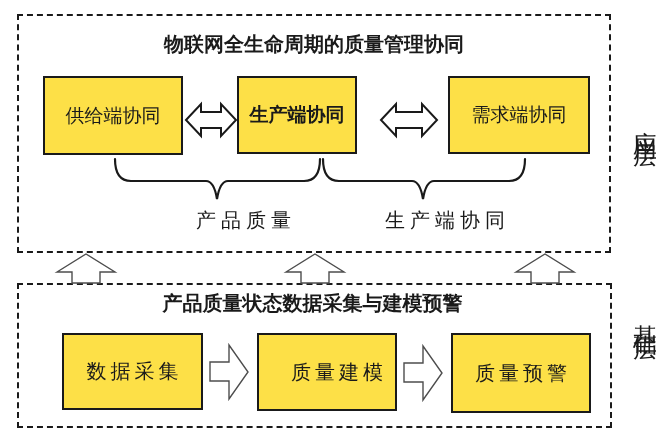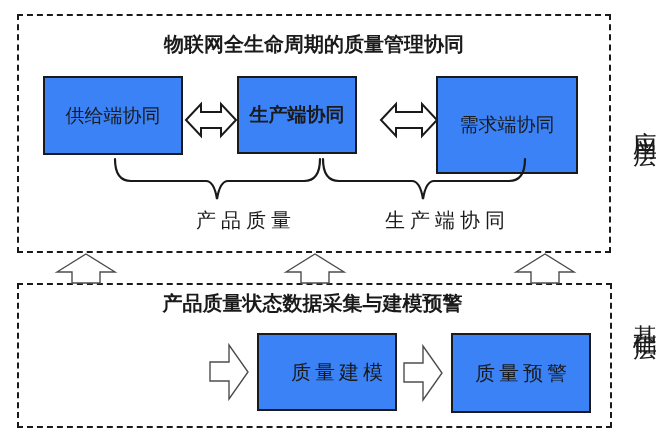--- a/index.html
+++ b/index.html
@@ -36,32 +36,32 @@
     font-size: 20px;
     line-height: 26px;
     white-space: nowrap;
   }
   .title-app  { left: 17px; top: 31px;  width: 594px; }
   .title-base { left: 15px; top: 290px; width: 595px; }
   .node {
     position: absolute;
     border: 2px solid #1a1a1a;
     box-sizing: border-box;
-    background: #3b82f6;
+    background: #fde047;
     display: flex;
     align-items: center;
     justify-content: center;
     font-size: 20px;
     white-space: nowrap;
   }
   .node-top { letter-spacing: 0px; font-size: 19px; }
   .node-bot { letter-spacing: 4px; text-indent: 4px; }
   .n-supply     { left: 43px;  top: 76px;  width: 140px; height: 79px; }
   .n-production { left: 237px; top: 76px;  width: 120px; height: 78px; font-weight: bold; }
-  .n-demand     { left: 436px; top: 76px;  width: 142px; height: 98px; }
+  .n-demand     { left: 448px; top: 76px;  width: 142px; height: 78px; }
   .n-collect    { left: 62px;  top: 333px; width: 141px; height: 77px; }
   .n-model      { left: 257px; top: 333px; width: 140px; height: 78px; padding-left: 20px; }
   .n-warn       { left: 451px; top: 333px; width: 140px; height: 80px; }
   .brace-label {
     position: absolute;
     top: 207px;
     width: 140px;
     text-align: right;
     font-size: 20px;
     letter-spacing: 5px;
@@ -108,20 +108,23 @@
   <div class="node node-top n-production">
     <span>生产端协同</span>
   </div>
   <div class="node node-top n-demand">
     <span>需求端协同</span>
   </div>
 
   <div class="brace-label bl-product">产品质量</div>
   <div class="brace-label bl-service">生产端协同</div>
 
+  <div class="node node-bot n-collect">
+    <span>数据采集</span>
+  </div>
   <div class="node node-bot n-model">
     <span>质量建模</span>
   </div>
   <div class="node node-bot n-warn">
     <span>质量预警</span>
   </div>
 
   <div class="side-label side-app">应用层</div>
   <div class="side-label side-base">基础层</div>
 

